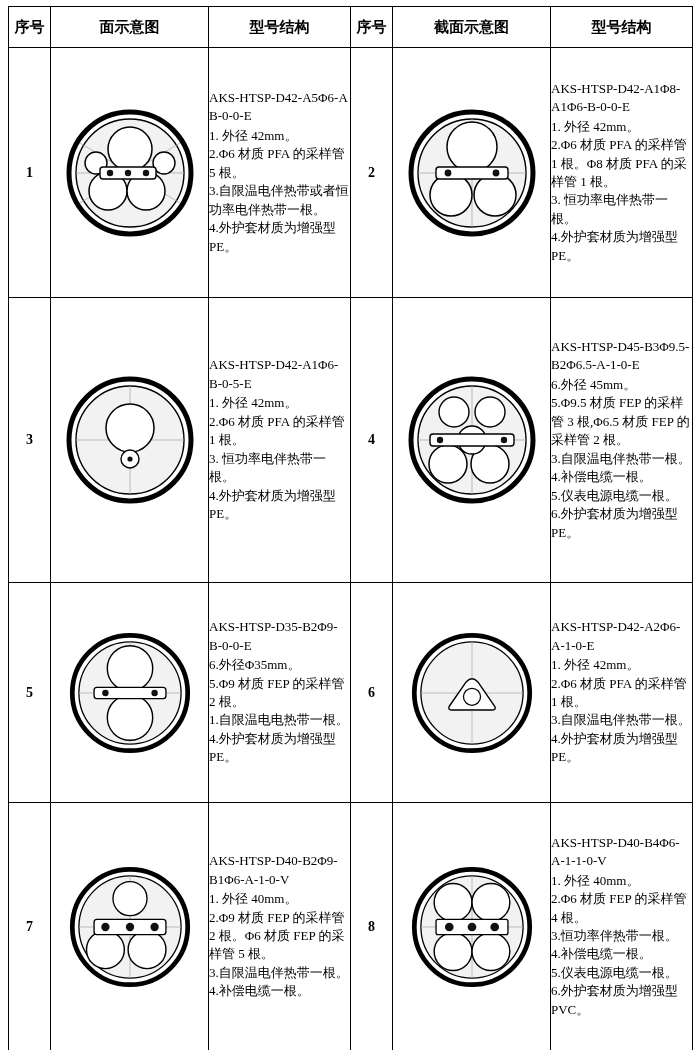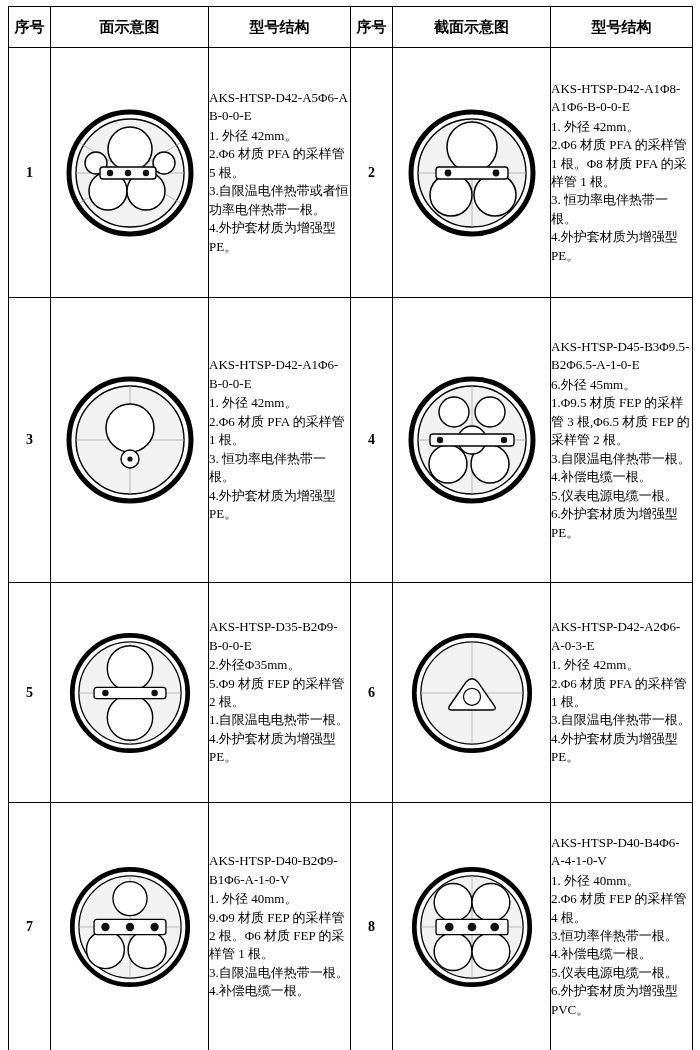--- a/index.html
+++ b/index.html
@@ -166,21 +166,21 @@
               <circle cx="74" cy="74" r="54" fill="#f2f2f2" stroke="#000" stroke-width="1.4"></circle>
               <line x1="20" y1="74" x2="128" y2="74" stroke="#aaa" stroke-width="0.8"></line>
               <line x1="74" y1="20" x2="74" y2="128" stroke="#aaa" stroke-width="0.8"></line>
               <circle cx="74" cy="62" r="24" fill="#ffffff" stroke="#000" stroke-width="1.5"></circle>
               <circle cx="74" cy="93" r="9" fill="#ffffff" stroke="#000" stroke-width="1.4"></circle>
               <circle cx="74" cy="93" r="2.6" fill="#111"></circle>
             </svg>
           </div>
         </td>
         <td class="model-cell mid">
-          <div class="model-line model-title">AKS-HTSP-D42-A1Φ6-B-0-0-E</div>
+          <div class="model-line model-title">AKS-HTSP-D42-A1Φ6-B-0-5-E</div>
           <div class="model-line">1. 外径 42mm。</div>
           <div class="model-line">2.Φ6 材质 PFA 的采样管 1 根。</div>
           <div class="model-line">3. 恒功率电伴热带一根。</div>
           <div class="model-line">4.外护套材质为增强型 PE。</div>
         </td>
 
         <td class="no-cell">4</td>
         <td class="dia-cell">
           <div class="dia-wrap">
             <svg width="148" height="148" viewBox="0 0 148 148">
@@ -195,21 +195,21 @@
               <circle cx="74" cy="74" r="14" fill="#ffffff" stroke="#000" stroke-width="1.4"></circle>
               <rect x="32" y="68" width="84" height="12" rx="3" fill="#ffffff" stroke="#000" stroke-width="1.4"></rect>
               <circle cx="42" cy="74" r="3.2" fill="#111"></circle>
               <circle cx="106" cy="74" r="3.2" fill="#111"></circle>
             </svg>
           </div>
         </td>
         <td class="model-cell mid">
           <div class="model-line model-title">AKS-HTSP-D45-B3Φ9.5-B2Φ6.5-A-1-0-E</div>
           <div class="model-line">6.外径 45mm。</div>
-          <div class="model-line">1.Φ9.5 材质 FEP 的采样管 3 根,Φ6.5 材质 FEP 的采样管 2 根。</div>
+          <div class="model-line">5.Φ9.5 材质 FEP 的采样管 3 根,Φ6.5 材质 FEP 的采样管 2 根。</div>
           <div class="model-line">3.自限温电伴热带一根。</div>
           <div class="model-line">4.补偿电缆一根。</div>
           <div class="model-line">5.仪表电源电缆一根。</div>
           <div class="model-line">6.外护套材质为增强型 PE。</div>
         </td>
       </tr>
 
       <tr style="height:220px">
         <td class="no-cell">5</td>
         <td class="dia-cell">
@@ -222,41 +222,41 @@
               <circle cx="74" cy="48" r="24" fill="#ffffff" stroke="#000" stroke-width="1.5"></circle>
               <circle cx="74" cy="100" r="24" fill="#ffffff" stroke="#000" stroke-width="1.5"></circle>
               <rect x="36" y="68" width="76" height="12" rx="3" fill="#ffffff" stroke="#000" stroke-width="1.4"></rect>
               <circle cx="48" cy="74" r="3.4" fill="#111"></circle>
               <circle cx="100" cy="74" r="3.4" fill="#111"></circle>
             </svg>
           </div>
         </td>
         <td class="model-cell mid">
           <div class="model-line model-title">AKS-HTSP-D35-B2Φ9-B-0-0-E</div>
-          <div class="model-line">2.外径Φ35mm。</div>
+          <div class="model-line">6.外径Φ35mm。</div>
           <div class="model-line">5.Φ9 材质 FEP 的采样管 2 根。</div>
           <div class="model-line">1.自限温电电热带一根。</div>
           <div class="model-line">4.外护套材质为增强型 PE。</div>
         </td>
 
         <td class="no-cell">6</td>
         <td class="dia-cell">
           <div class="dia-wrap">
             <svg width="140" height="140" viewBox="0 0 148 148">
               <circle cx="74" cy="74" r="61" fill="#ffffff" stroke="#000" stroke-width="5"></circle>
               <circle cx="74" cy="74" r="54" fill="#f2f2f2" stroke="#000" stroke-width="1.4"></circle>
               <line x1="20" y1="74" x2="128" y2="74" stroke="#aaa" stroke-width="0.8"></line>
               <line x1="74" y1="20" x2="74" y2="128" stroke="#aaa" stroke-width="0.8"></line>
               <path d="M50 88 L68 62 Q74 56 80 62 L98 88 Q100 92 95 92 L53 92 Q48 92 50 88 Z" fill="#ffffff" stroke="#000" stroke-width="1.5"></path>
               <circle cx="74" cy="78" r="9" fill="#ffffff" stroke="#000" stroke-width="1.3"></circle>
             </svg>
           </div>
         </td>
         <td class="model-cell mid">
-          <div class="model-line model-title">AKS-HTSP-D42-A2Φ6-A-0-3-E</div>
+          <div class="model-line model-title">AKS-HTSP-D42-A2Φ6-A-1-0-E</div>
           <div class="model-line">1. 外径 42mm。</div>
           <div class="model-line">2.Φ6 材质 PFA 的采样管 1 根。</div>
           <div class="model-line">3.自限温电伴热带一根。</div>
           <div class="model-line">4.外护套材质为增强型 PE。</div>
         </td>
       </tr>
 
       <tr style="height:248px">
         <td class="no-cell">7</td>
         <td class="dia-cell">
@@ -272,21 +272,21 @@
               <rect x="36" y="66" width="76" height="16" rx="3" fill="#ffffff" stroke="#000" stroke-width="1.4"></rect>
               <circle cx="48" cy="74" r="4.4" fill="#111"></circle>
               <circle cx="74" cy="74" r="4.4" fill="#111"></circle>
               <circle cx="100" cy="74" r="4.4" fill="#111"></circle>
             </svg>
           </div>
         </td>
         <td class="model-cell mid">
           <div class="model-line model-title">AKS-HTSP-D40-B2Φ9-B1Φ6-A-1-0-V</div>
           <div class="model-line">1. 外径 40mm。</div>
-          <div class="model-line">9.Φ9 材质 FEP 的采样管 2 根。Φ6 材质 FEP 的采样管 1 根。</div>
+          <div class="model-line">2.Φ9 材质 FEP 的采样管 2 根。Φ6 材质 FEP 的采样管 5 根。</div>
           <div class="model-line">3.自限温电伴热带一根。</div>
           <div class="model-line">4.补偿电缆一根。</div>
         </td>
 
         <td class="no-cell">8</td>
         <td class="dia-cell">
           <div class="dia-wrap">
             <svg width="140" height="140" viewBox="0 0 148 148">
               <circle cx="74" cy="74" r="61" fill="#ffffff" stroke="#000" stroke-width="5"></circle>
               <circle cx="74" cy="74" r="54" fill="#f2f2f2" stroke="#000" stroke-width="1.4"></circle>
@@ -297,21 +297,21 @@
               <circle cx="54" cy="100" r="20" fill="#ffffff" stroke="#000" stroke-width="1.5"></circle>
               <circle cx="94" cy="100" r="20" fill="#ffffff" stroke="#000" stroke-width="1.5"></circle>
               <rect x="36" y="66" width="76" height="16" rx="2" fill="#ffffff" stroke="#000" stroke-width="1.4"></rect>
               <circle cx="50" cy="74" r="4.6" fill="#111"></circle>
               <circle cx="74" cy="74" r="4.6" fill="#111"></circle>
               <circle cx="98" cy="74" r="4.6" fill="#111"></circle>
             </svg>
           </div>
         </td>
         <td class="model-cell mid">
-          <div class="model-line model-title">AKS-HTSP-D40-B4Φ6-A-4-1-0-V</div>
+          <div class="model-line model-title">AKS-HTSP-D40-B4Φ6-A-1-1-0-V</div>
           <div class="model-line">1. 外径 40mm。</div>
           <div class="model-line">2.Φ6 材质 FEP 的采样管 4 根。</div>
           <div class="model-line">3.恒功率伴热带一根。</div>
           <div class="model-line">4.补偿电缆一根。</div>
           <div class="model-line">5.仪表电源电缆一根。</div>
           <div class="model-line">6.外护套材质为增强型 PVC。</div>
         </td>
       </tr>
 
     </tbody>

